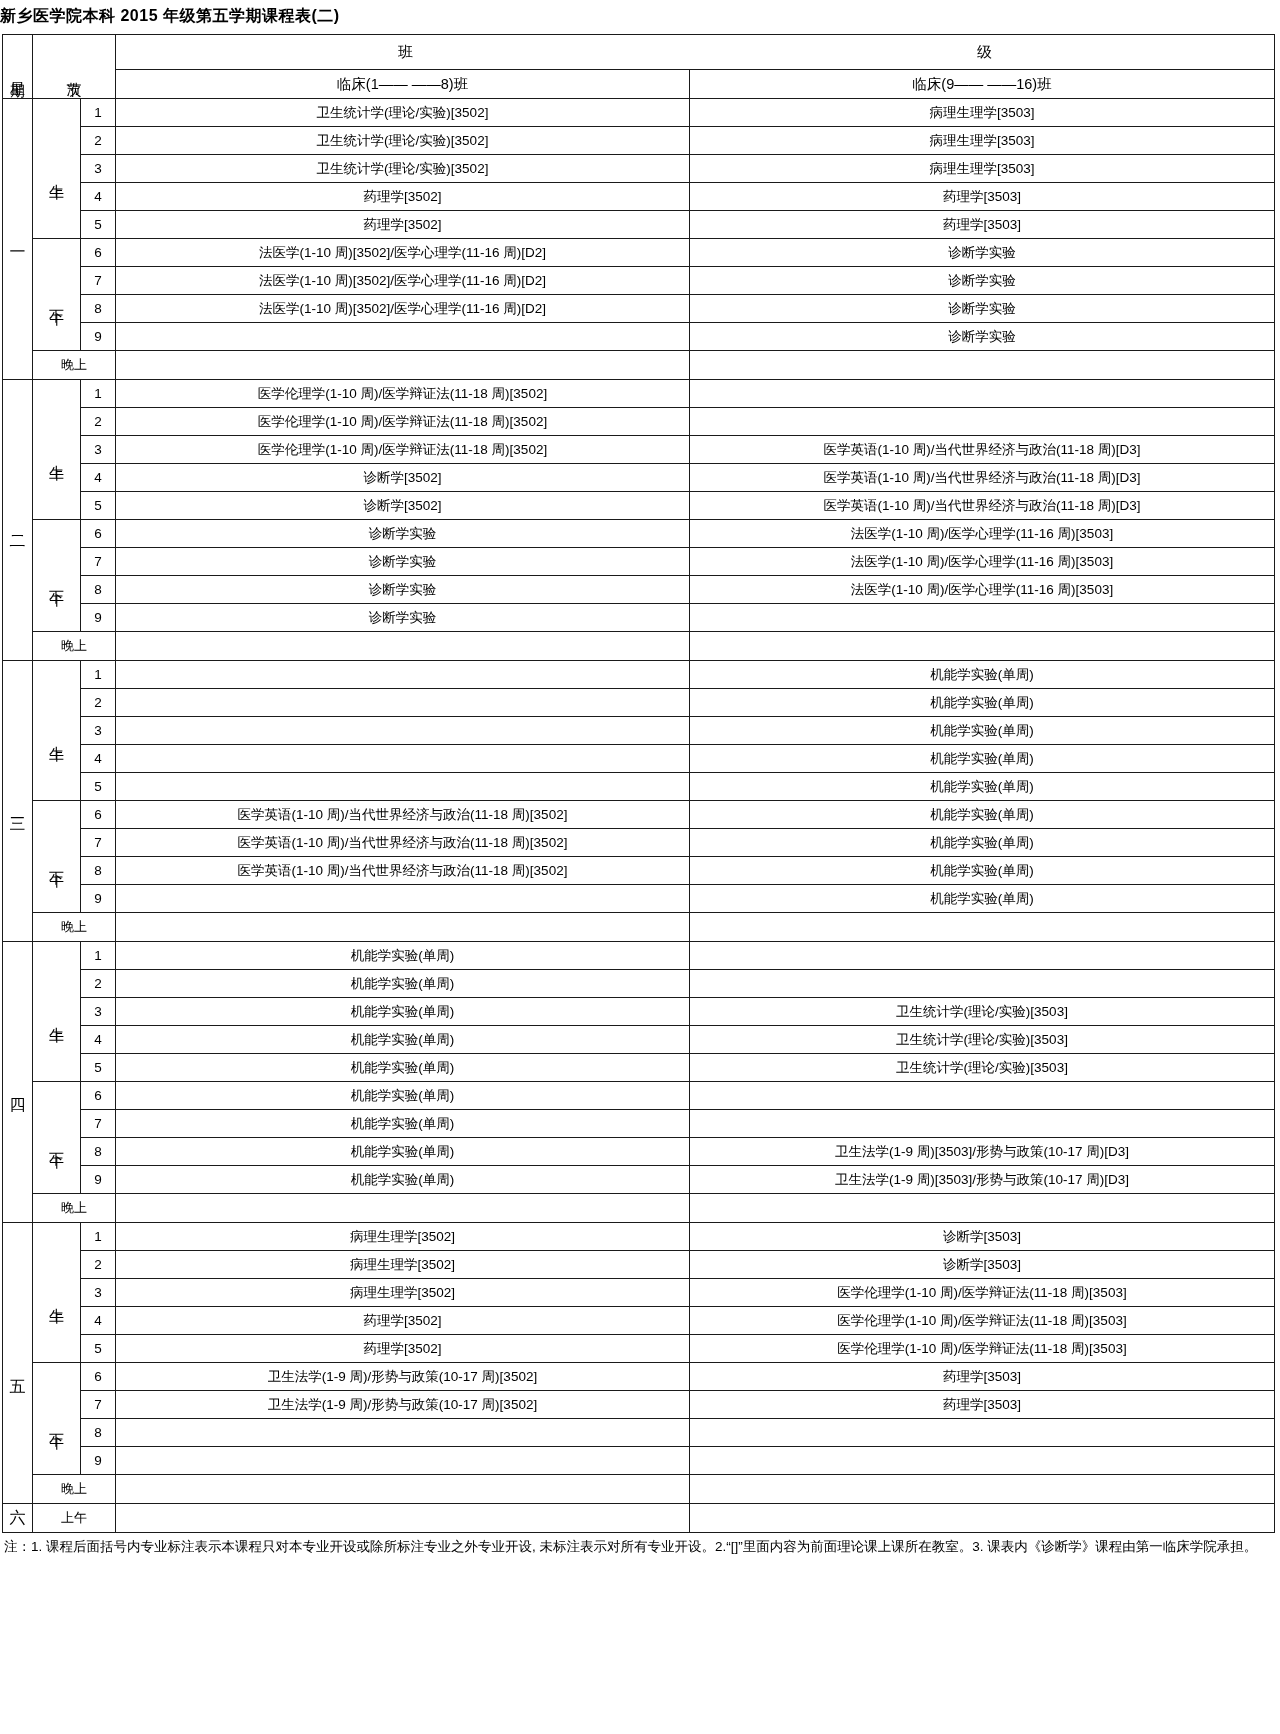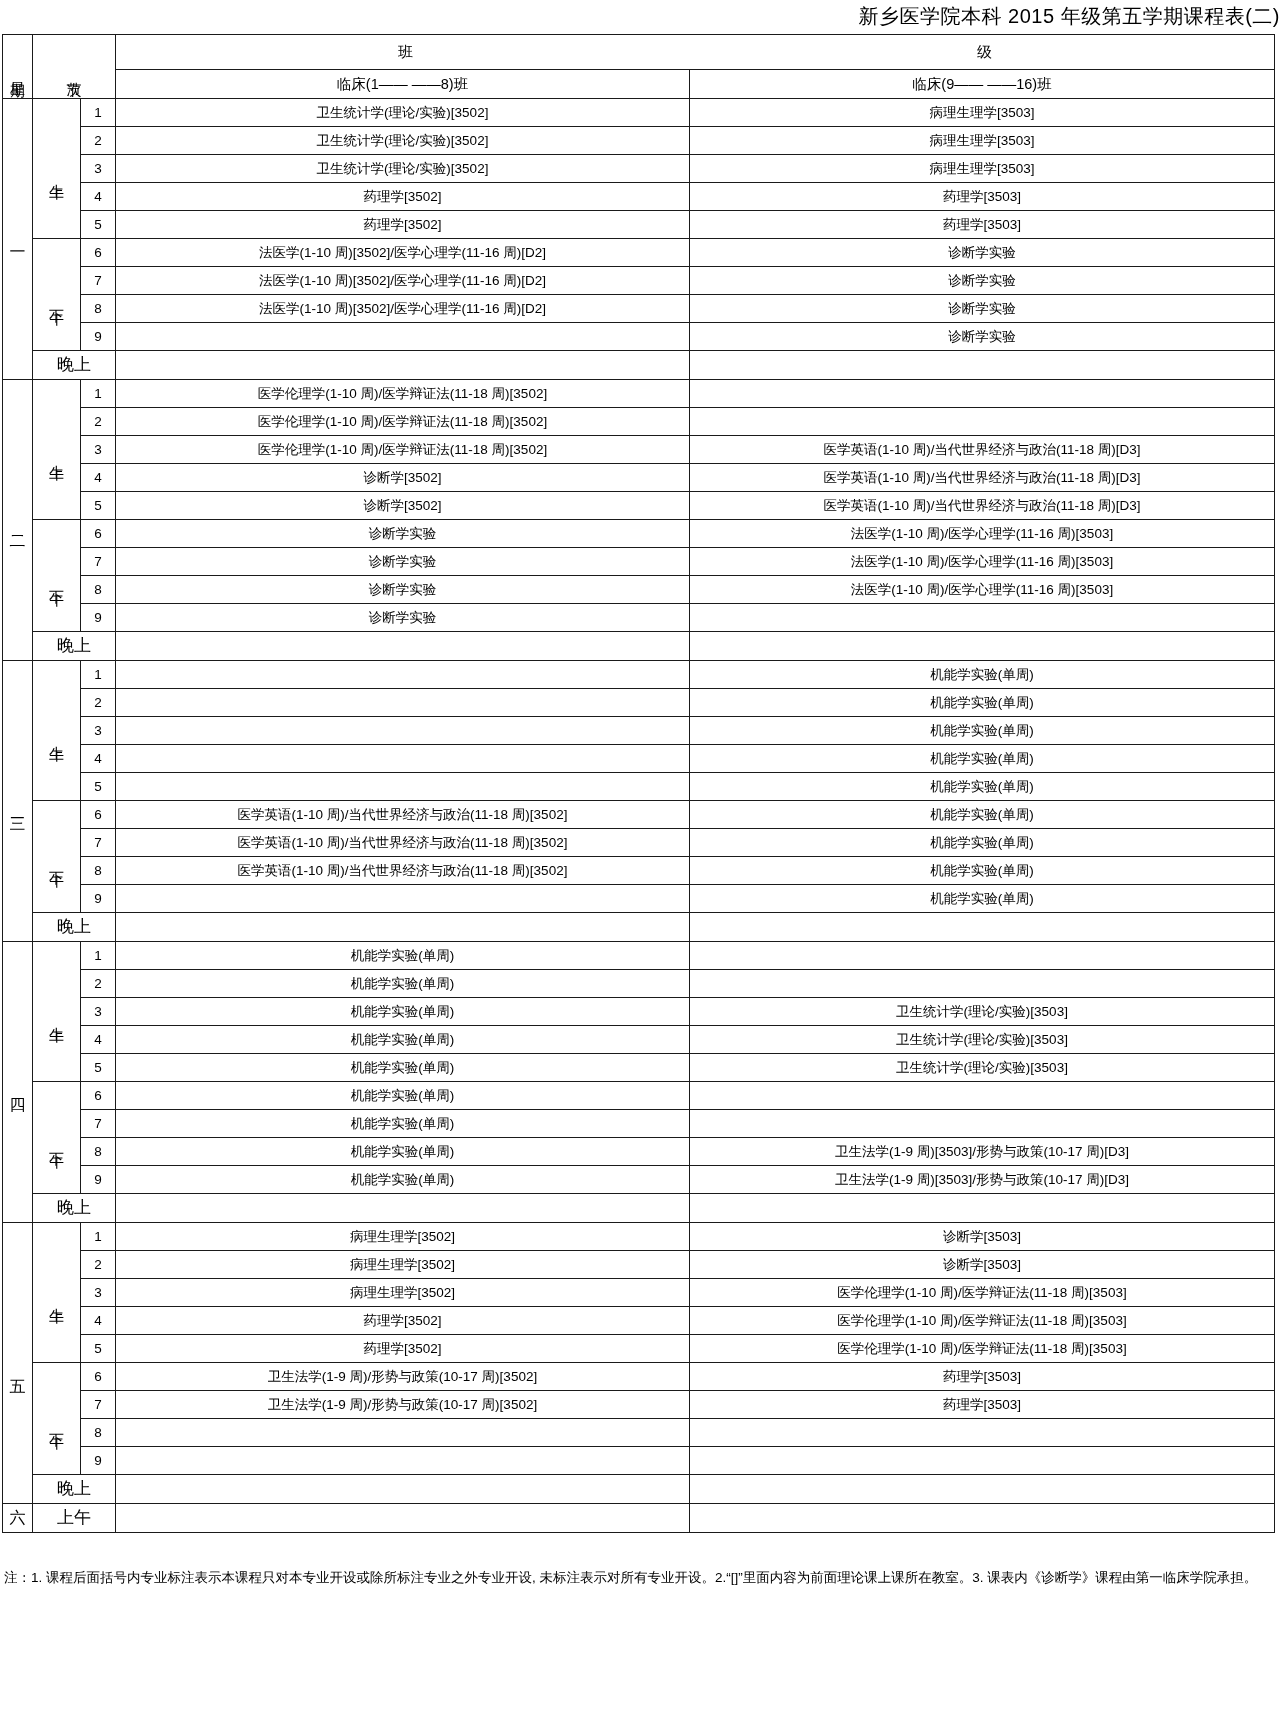--- a/index.html
+++ b/index.html
@@ -13,23 +13,23 @@
     font-family: "Liberation Sans", "DejaVu Sans", sans-serif;
     color: #000000;
     overflow: hidden;
   }
   #page {
     width: 1280px;
     box-sizing: border-box;
     padding: 0;
   }
   .title {
-    text-align: right;
-    font-size: 20px;
-    font-weight: normal;
+    text-align: left;
+    font-size: 16px;
+    font-weight: bold;
     letter-spacing: 0.5px;
     padding: 4px 0 6px 0;
     line-height: 24px;
     white-space: nowrap;
   }
   table.sched {
     border-collapse: collapse;
     table-layout: fixed;
     width: 1272px;
     margin: 0 2px;
@@ -89,31 +89,30 @@
   td.numcell {
     font-size: 13.5px;
     height: 27px;
   }
   td.course {
     font-size: 13.5px;
     height: 27px;
     padding: 0 4px;
   }
   td.evening {
-    font-size: 17px;
+    font-size: 13px;
     font-weight: bold;
     height: 28px;
   }
   tr.daysep > td { border-top: 1px solid #1a1a1a; }
   .note {
     font-size: 13.5px;
     line-height: 19px;
     padding: 4px 4px 0 4px;
     text-align: justify;
-    margin-top: 31px;
   }
   .vtext {
     writing-mode: vertical-rl;
     text-orientation: upright;
     letter-spacing: 1px;
     display: inline-block;
   }
 </style>
 </head>
 <body>

